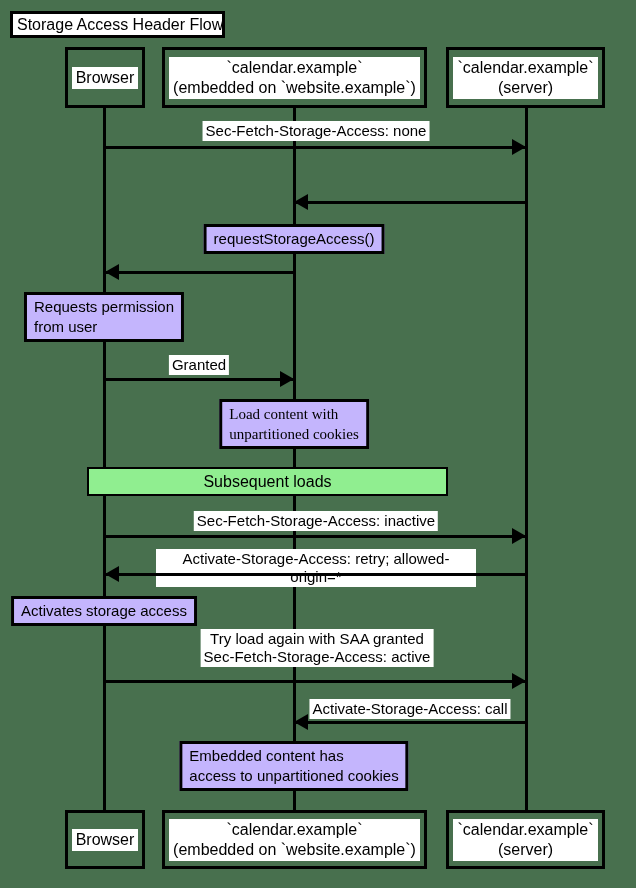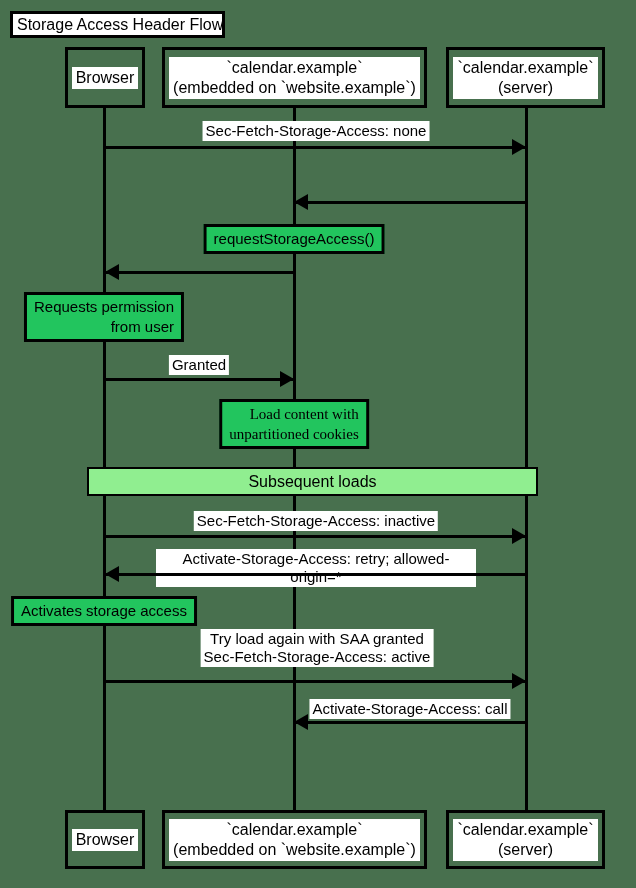--- a/index.html
+++ b/index.html
@@ -67,26 +67,26 @@
     font-size:15px;
     line-height:18px;
     padding:1px 3px;
     text-align:center;
     white-space:pre-line;
   }
   .note{
     position:absolute;
     transform:translateX(-50%);
     box-sizing:border-box;
-    background:#22c55e;
+    background:#c4b5fd;
     border:3px solid #000;
     font-size:15px;
     line-height:20px;
     padding:2px 7px;
-    text-align:right;
+    text-align:left;
     white-space:pre-line;
   }
   .divider{
     position:absolute;
     box-sizing:border-box;
     background:#90EE90;
     border:2px solid #000;
     font-size:16px;
     line-height:25px;
     text-align:center;
@@ -130,41 +130,43 @@
   <div class="note" style="left:104px;top:292px;">Requests permission
 from user</div>
 
   <div class="msg" style="left:199px;top:355px;">Granted</div>
   <div class="shaft" style="left:105px;top:378px;width:189px;"></div>
   <div class="head right" style="left:280px;top:371px;"></div>
 
   <div class="note" style="left:294px;top:399px;font-family:Liberation Serif, serif;">Load content with
 unpartitioned cookies</div>
 
-  <div class="divider" style="left:87px;top:467px;width:451px;height:29px;">Subsequent loads</div>
+  <div class="divider" style="left:87px;top:467px;width:361px;height:29px;">Subsequent loads</div>
 
   <div class="msg" style="left:316px;top:511px;">Sec-Fetch-Storage-Access: inactive</div>
   <div class="shaft" style="left:105px;top:535px;width:421px;"></div>
   <div class="head right" style="left:512px;top:528px;"></div>
 
   <div class="msg" style="left:316px;top:549px;">Activate-Storage-Access: retry; allowed-origin=*</div>
   <div class="shaft" style="left:105px;top:573px;width:421px;"></div>
   <div class="head left" style="left:105px;top:566px;"></div>
 
   <div class="note" style="left:104px;top:596px;">Activates storage access</div>
 
   <div class="msg" style="left:317px;top:629px;">Try load again with SAA granted
 Sec-Fetch-Storage-Access: active</div>
   <div class="shaft" style="left:105px;top:680px;width:421px;"></div>
   <div class="head right" style="left:512px;top:673px;"></div>
 
   <div class="msg" style="left:410px;top:699px;">Activate-Storage-Access: call</div>
   <div class="shaft" style="left:294px;top:721px;width:232px;"></div>
   <div class="head left" style="left:294px;top:714px;"></div>
 
+  <div class="note" style="left:294px;top:741px;">Embedded content has
+access to unpartitioned cookies</div>
 
   <div class="actor-box" style="left:65px;top:810px;width:80px;height:59px;">
     <span class="actor-label">Browser</span>
   </div>
   <div class="actor-box" style="left:162px;top:810px;width:265px;height:59px;">
     <span class="actor-label">`calendar.example`
 (embedded on `website.example`)</span>
   </div>
   <div class="actor-box" style="left:446px;top:810px;width:159px;height:59px;">
     <span class="actor-label">`calendar.example`

